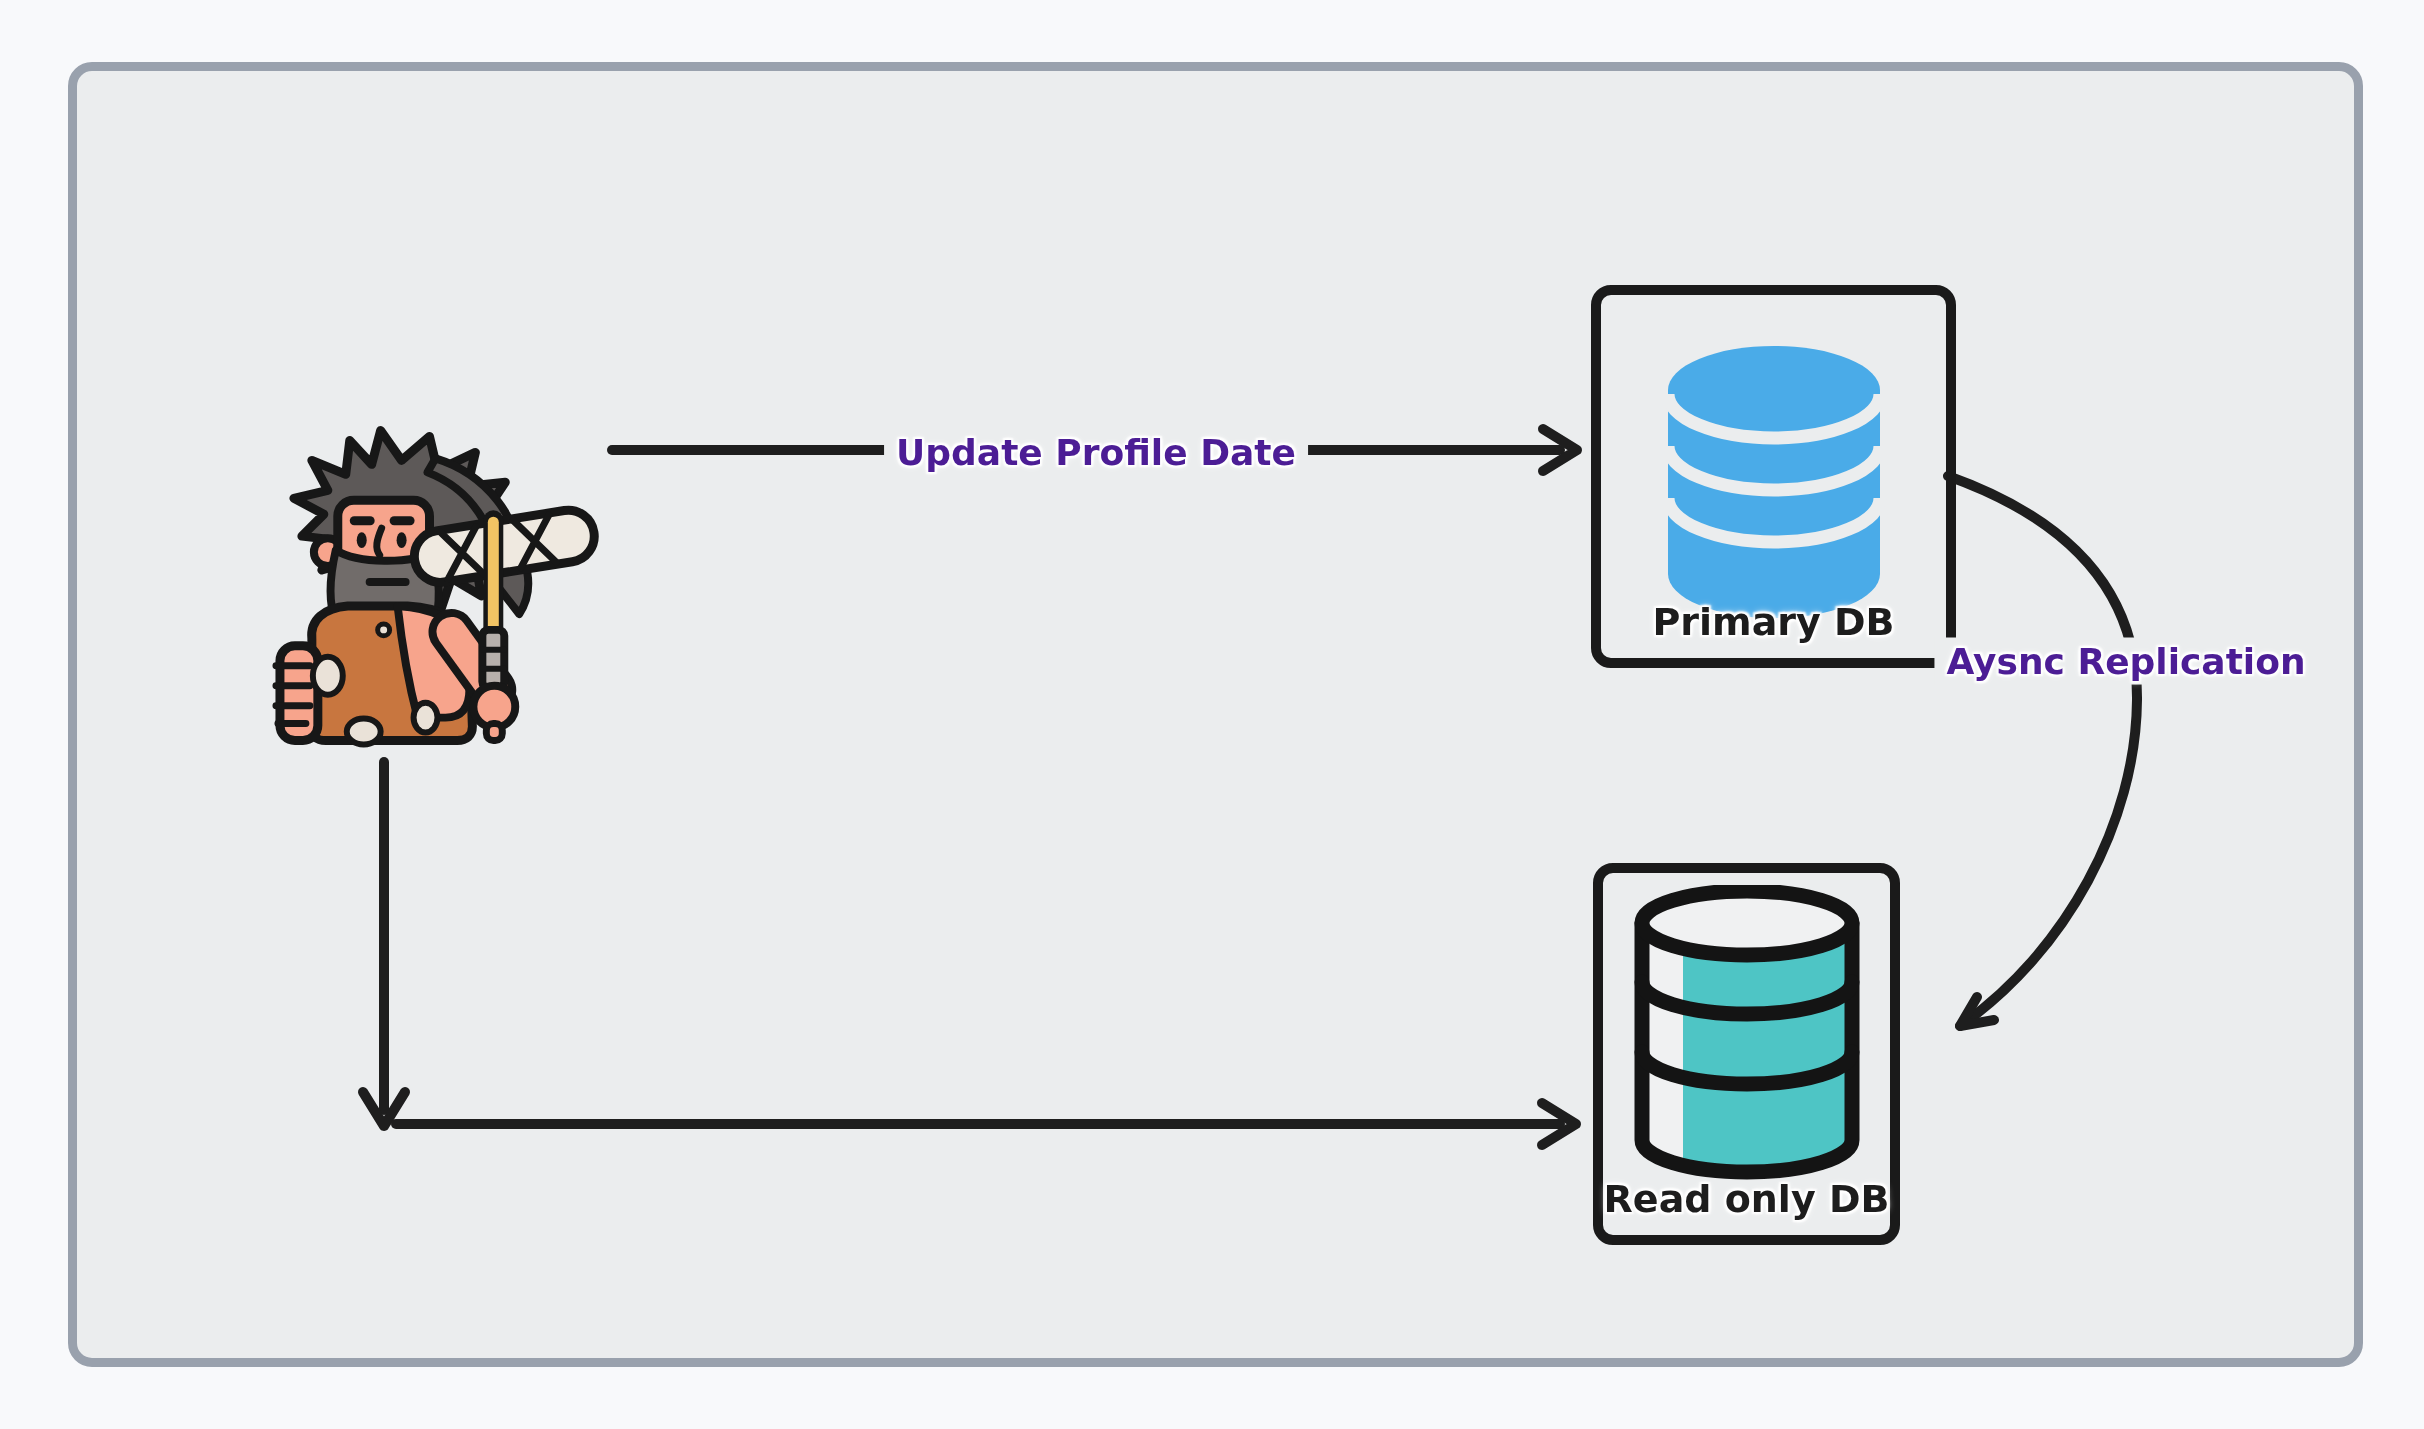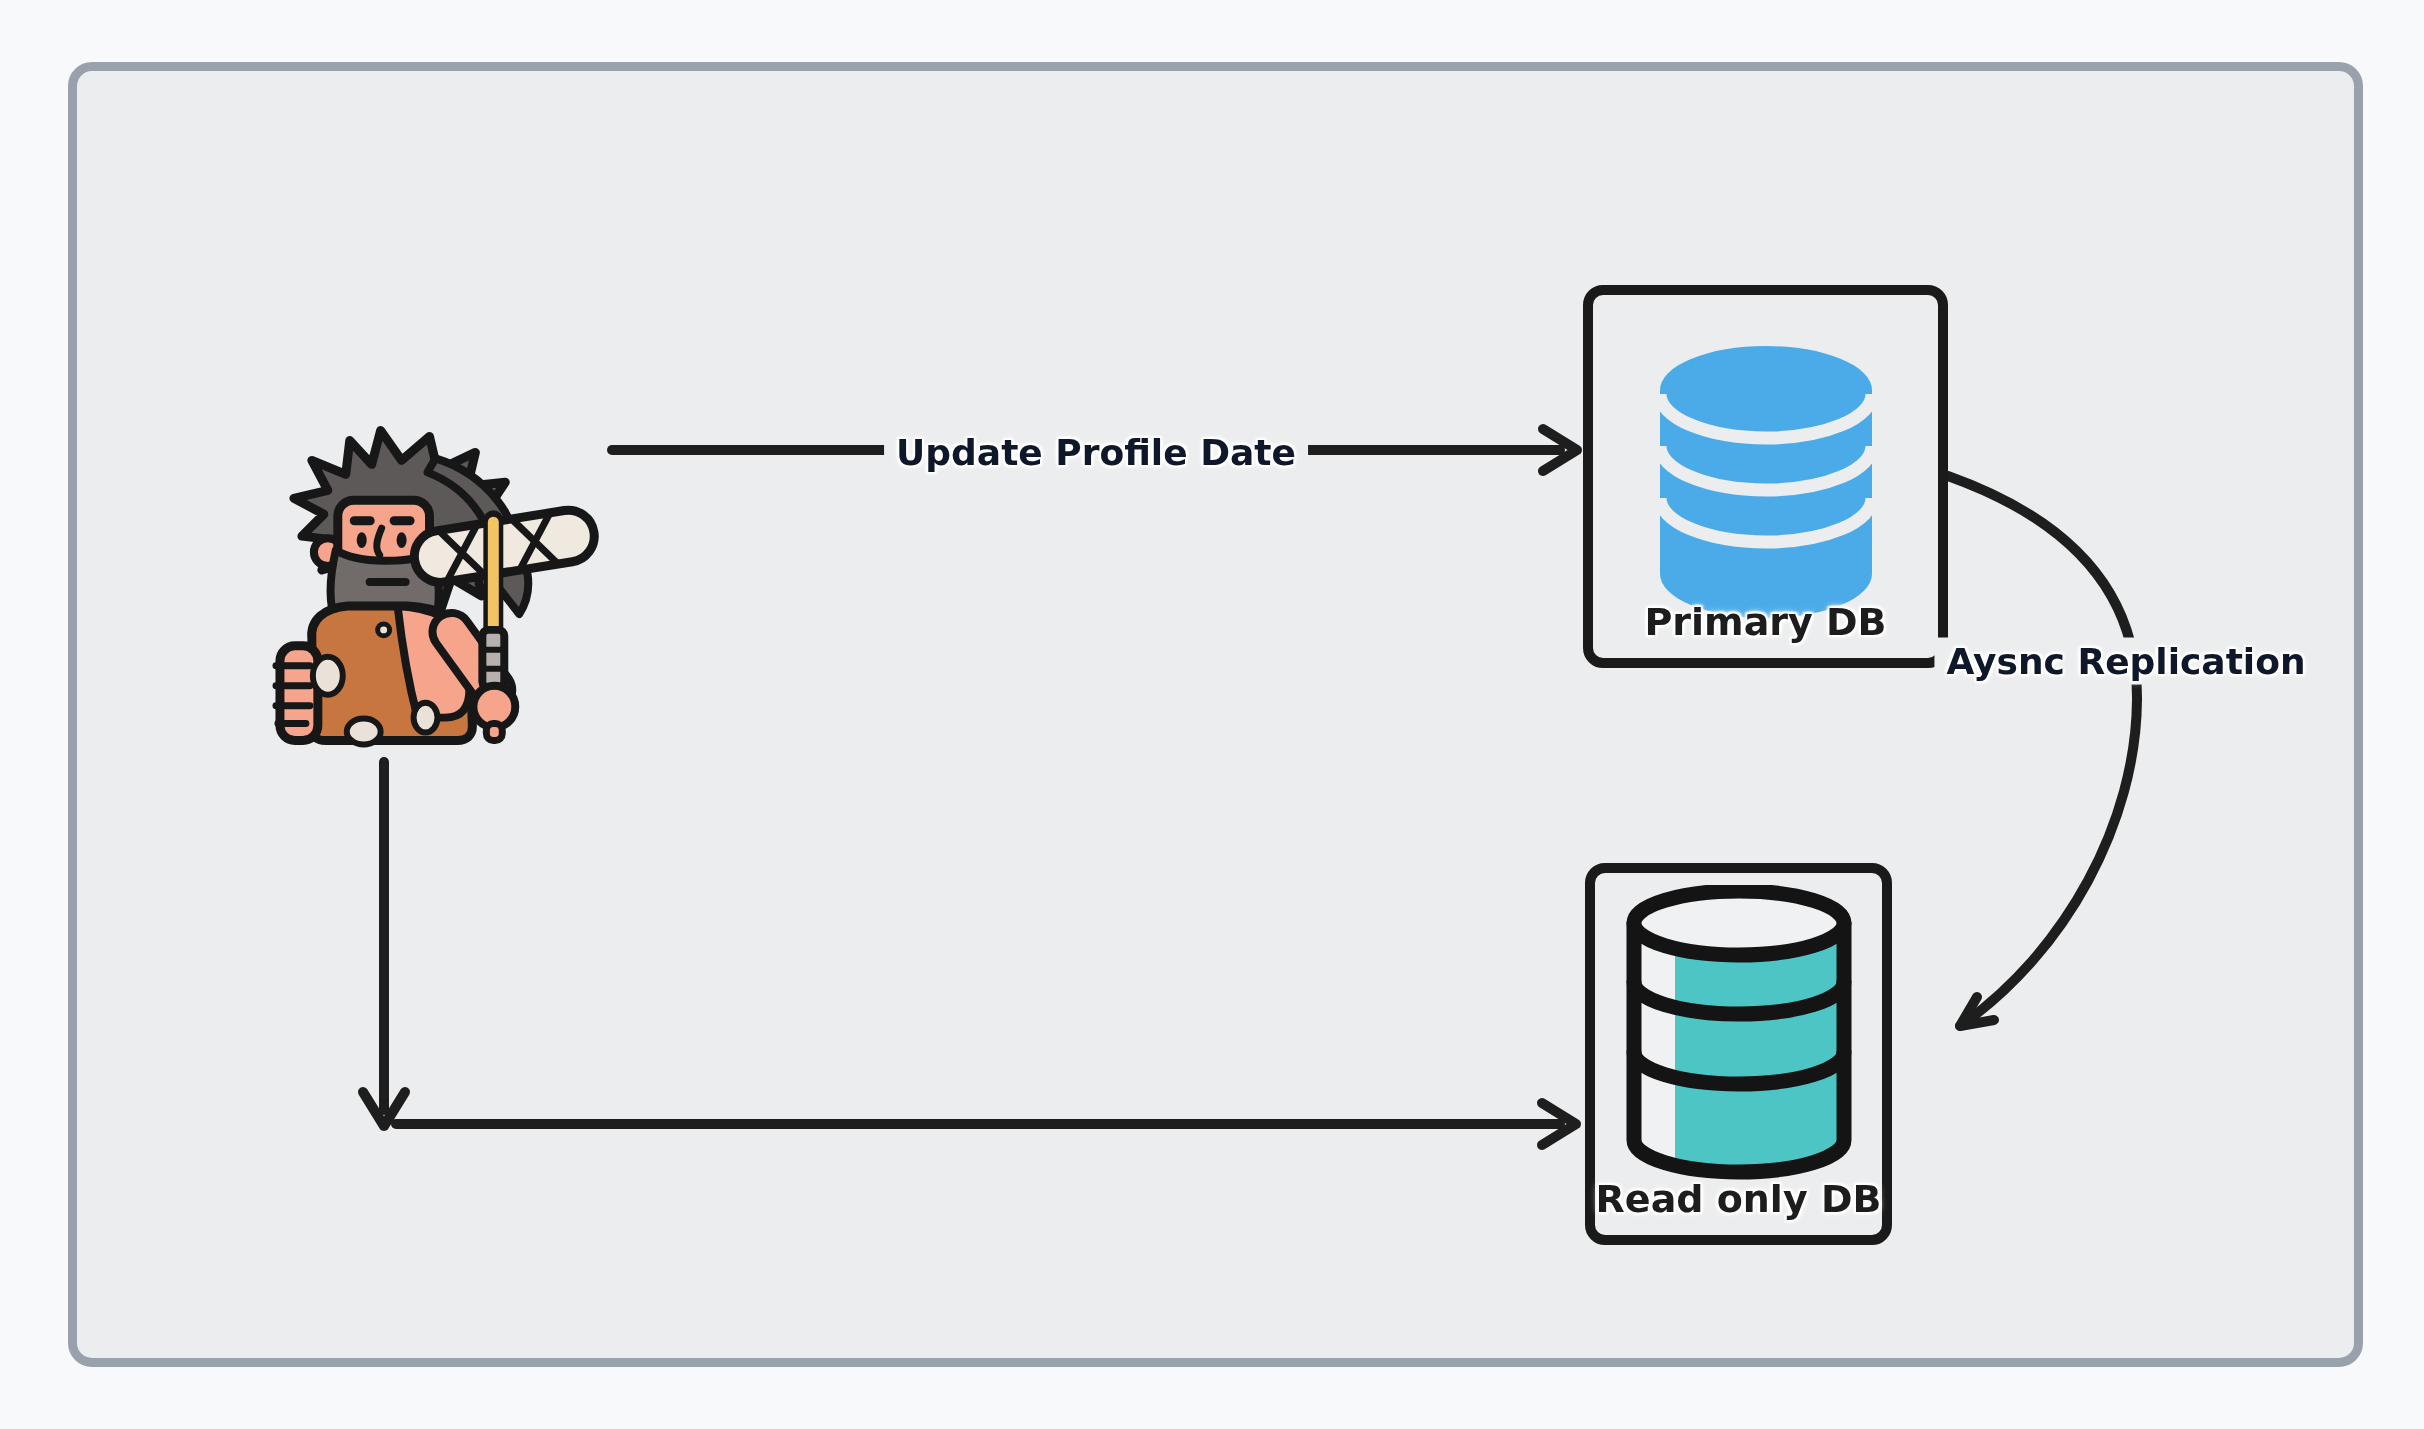--- a/index.html
+++ b/index.html
@@ -16,35 +16,35 @@
   }
   .title{
     position:absolute;left:108px;top:112px;
     font-size:58px;font-weight:bold;color:#1e1e1e;letter-spacing:0.5px;
     white-space:nowrap;
     text-shadow:0 0 6px #fff,0 0 10px #fff,2px 2px 2px #fff,-2px -2px 2px #fff,2px -2px 2px #fff,-2px 2px 2px #fff;
   }
   svg.overlay{position:absolute;left:0;top:0;}
   .db-box{
     position:absolute;border:10px solid #1a1a1a;border-radius:20px;
-    box-sizing:border-box;background:transparent;
+    box-sizing:border-box;background:transparent;margin-left:8px;
   }
   .db-box.primary{left:1583px;top:285px;width:365px;height:383px;}
   .db-box.replica{left:1585px;top:863px;width:307px;height:382px;}
   .db-icon{position:absolute;left:50%;transform:translateX(-50%);}
   .db-icon.blue{top:47px;width:236px;height:280px;}
   .db-icon.teal{top:12px;width:234px;height:300px;}
   .node-label{
     position:absolute;left:50%;bottom:14px;transform:translateX(-50%);
     font-size:38px;font-weight:bold;color:#1d1d1d;white-space:nowrap;
     text-shadow:0 0 5px #fff,0 0 8px #fff,2px 2px 2px #fff,-2px -2px 2px #fff,2px -2px 2px #fff,-2px 2px 2px #fff;
   }
   .edge-label{
     position:absolute;transform:translate(-50%,-50%);
-    font-size:36px;font-weight:bold;color:#0f172a;white-space:nowrap;
+    font-size:36px;font-weight:bold;color:#4c1d95;white-space:nowrap;
     background:#ebedee;padding:3px 12px;
     text-shadow:0 0 5px #fff,0 0 8px #fff,2px 2px 2px #fff,-2px -2px 2px #fff,2px -2px 2px #fff,-2px 2px 2px #fff;
   }
   .edge-label.update{left:1096px;top:452px;}
   .edge-label.read{left:993px;top:1126px;}
   .edge-label.async{left:2126px;top:661px;}
   .caveman{position:absolute;left:266px;top:424px;width:334px;height:330px;}
 </style>
 </head>
 <body>

